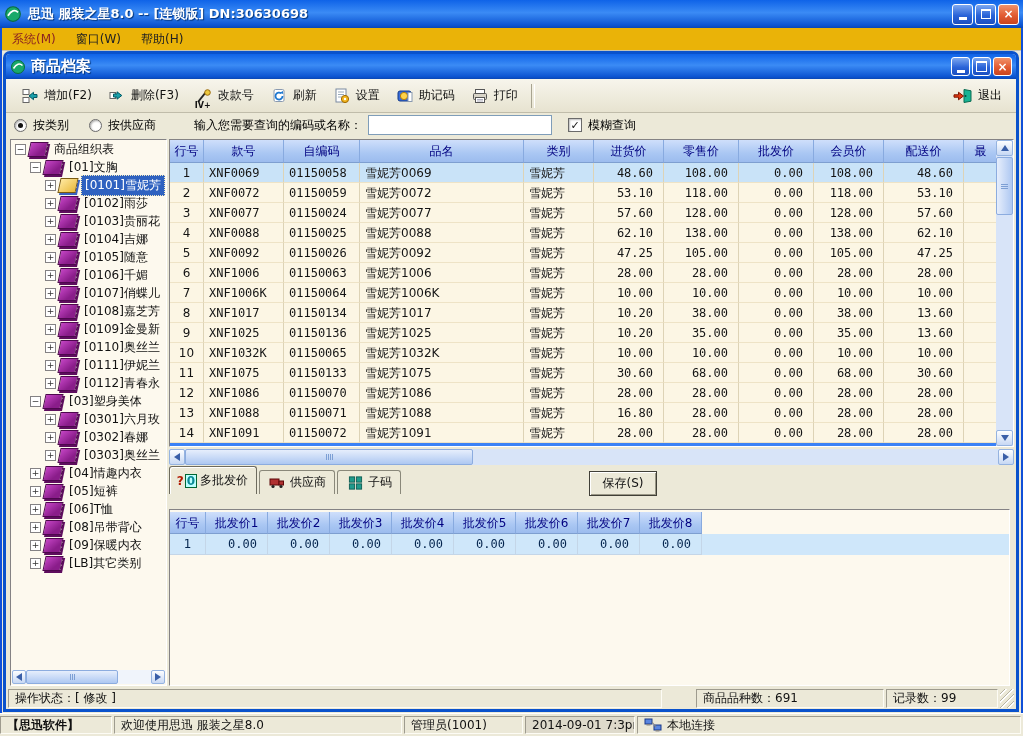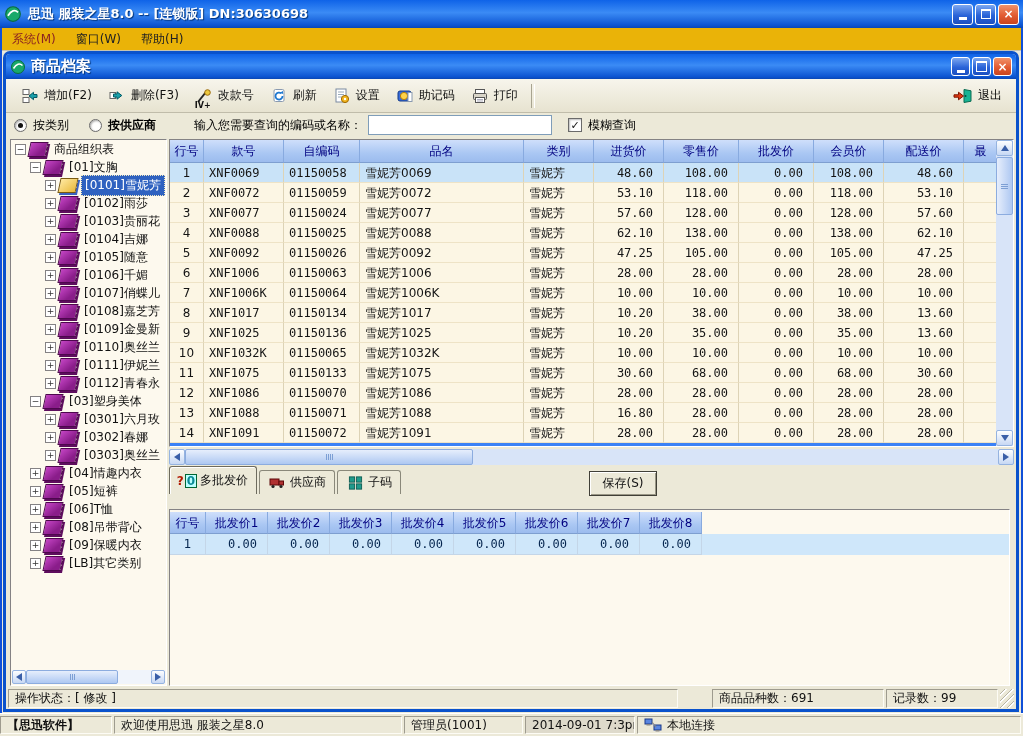--- a/index.html
+++ b/index.html
@@ -29,21 +29,21 @@
   .tbtn .tlabel{white-space:nowrap;color:#111;}
   .ticon{position:relative;width:22px;height:24px;display:flex;align-items:center;justify-content:center;}
   .ticon .sub{position:absolute;left:2px;bottom:-2px;font-size:8px;font-weight:bold;color:#111;letter-spacing:0;}
   .tsep{width:2px;height:24px;border-left:1px solid #a8a490;border-right:1px solid #fff;margin:0 6px;}
   .exit-btn{margin-left:auto;display:flex;align-items:center;gap:4px;padding:2px 8px;cursor:default;}
   
   .filter-row{height:24px;display:flex;align-items:center;padding:0 8px;gap:6px;background:#ece9d8;border-bottom:1px solid #d8d4c2;}
   .radio{width:11px;height:11px;border-radius:50%;background:#fff;border:1px solid #6a6a6a;box-shadow:inset 1px 1px 2px #aaa;position:relative;}
   .radio.on::after{content:"";position:absolute;left:3px;top:3px;width:5px;height:5px;border-radius:50%;background:#111;}
   .rlabel{margin-right:14px;}
-  .rlabel.bold{font-weight:bold;}
+  .rlabel.bold{font-weight:normal;}
   .search-label{margin-left:18px;}
   .search-input{width:176px;height:18px;border:1px solid #7f9db9;background:#fff;font:12px "DejaVu Sans",sans-serif;padding:0 3px;}
   .checkbox{width:12px;height:12px;background:#fff;border:1px solid #6a6a6a;box-shadow:inset 1px 1px 2px #bbb;display:flex;align-items:center;justify-content:center;font-size:11px;font-weight:bold;color:#111;margin-left:10px;}
   
   .doc-body{position:absolute;left:0;top:83px;right:0;bottom:21px;background:#ece9d8;}
   .tree-panel{position:absolute;left:4px;top:2px;width:157px;bottom:2px;background:#fdf9ee;border:1px solid;border-color:#848284 #fff #fff #848284;box-sizing:border-box;overflow:hidden;}
   .tree-scroll{position:absolute;left:1px;right:1px;bottom:1px;height:14px;background:#f0f4fb;display:flex;}
   .trow{height:18px;display:flex;align-items:center;white-space:nowrap;}
   .expand{flex:0 0 11px;width:11px;height:11px;box-sizing:border-box;border:1px solid #848284;background:#fff;font-size:9px;line-height:9px;text-align:center;color:#333;margin-right:3px;}
   .book{flex:0 0 16px;width:16px;height:13px;background:linear-gradient(135deg,#c545c5 0%,#8a1d8a 70%);border:1px solid #4d084d;transform:skewX(-12deg);box-shadow:2px 2px 0 #5e0d5e;margin-right:4px;}
@@ -86,21 +86,21 @@
   
   .bottom-panel{position:absolute;left:163px;top:357px;right:6px;bottom:2px;background:#fdf9ee;border:1px solid;border-color:#848284 #fff #fff #848284;box-sizing:border-box;overflow:hidden;margin-top:15px;}
   .ws-hrow{height:22px;white-space:nowrap;margin-top:2px;}
   .ws-hrow .hc{height:22px;line-height:22px;}
   .ws-drow{height:21px;white-space:nowrap;background:#cfe7fa;}
   .ws-drow .dc{height:21px;line-height:21px;border-right:1px solid #c4d6e8;border-bottom:1px solid #c4d6e8;color:#06264f;}
   
   .doc-status{position:absolute;left:0;bottom:0;right:0;height:21px;background:#ece9d8;display:flex;gap:2px;padding:1px 2px;box-sizing:border-box;}
   .sseg{border:1px solid;border-color:#9e9b8e #fdfcf5 #fdfcf5 #9e9b8e;display:flex;align-items:center;padding:0 6px;box-sizing:border-box;color:#111;white-space:nowrap;overflow:hidden;}
   .doc-status .s1{flex:1;}
-  .doc-status .s2{width:172px;margin-left:32px;}
+  .doc-status .s2{width:188px;margin-left:32px;}
   .doc-status .s3{width:112px;}
   .grip{width:14px;background:repeating-linear-gradient(135deg,transparent 0 3px,#b8b4a2 3px 4px,#fff 4px 5px);}
   .app-status{position:absolute;left:0;bottom:0;width:1023px;height:23px;background:#ece9d8;border-top:1px solid #fff;display:flex;gap:2px;padding:2px 2px 2px 0;box-sizing:border-box;}
   .app-status .b1{width:112px;font-weight:bold;}
   .app-status .b2{width:288px;}
   .app-status .b3{width:119px;}
   .app-status .b4{width:110px;background:#dedacb;}
   .app-status .b5{flex:1;display:flex;align-items:center;gap:5px;}
   svg{display:block;}
 </style>

